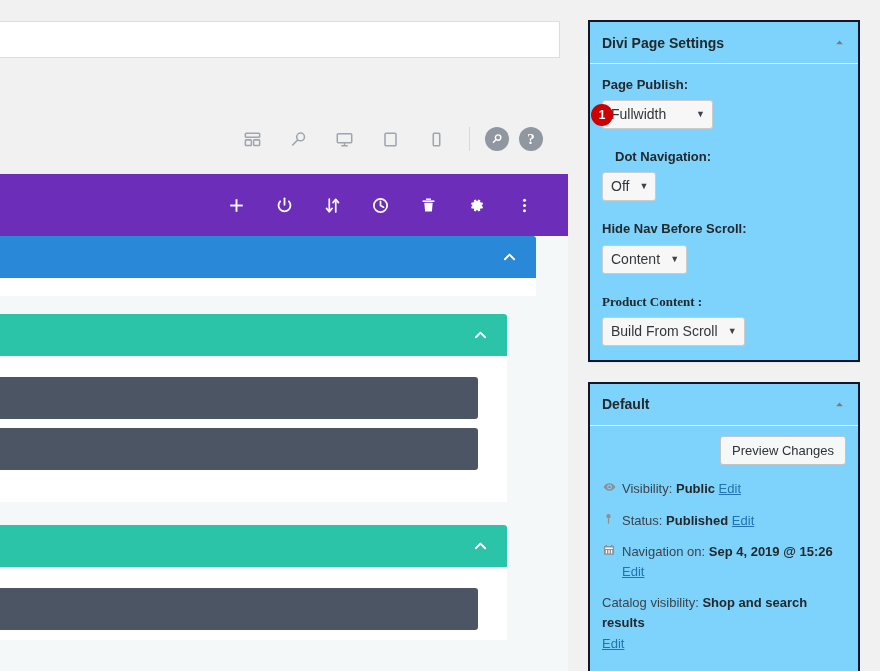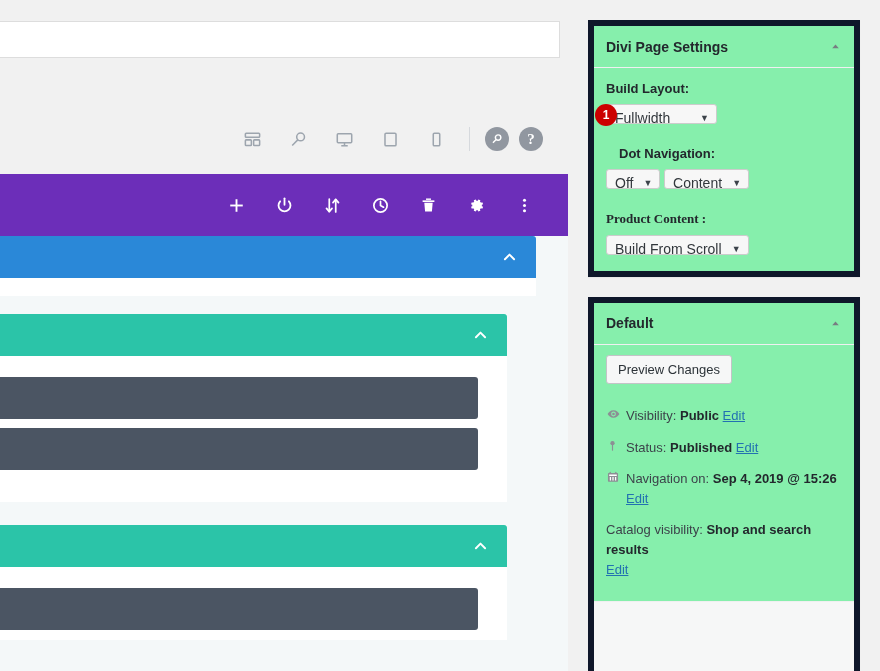--- a/index.html
+++ b/index.html
@@ -180,22 +180,22 @@
     left: 588px;
     top: 0;
     width: 292px;
     height: 671px;
     background: #f1f1f1;
     box-sizing: border-box;
     padding: 20px 20px 0 0;
   }
 
   .postbox {
-    background: #86efac;
-    border: 6px solid #0f172a;
+    background: #7dd3fc;
+    border: 2px solid #0f172a;
     box-shadow: 0 1px 1px rgba(0,0,0,.04);
     margin-bottom: 20px;
   }
   .postbox-header {
     position: relative;
     height: 41px;
     border-bottom: 1px solid #f0f0f1;
     display: flex;
     align-items: center;
     padding: 0 12px;
@@ -230,21 +230,21 @@
     line-height: 1.4;
   }
   .field-label:first-child { margin-top: 0; }
 
   .wp-select {
     position: relative;
     display: inline-block;
     border: 1px solid #ccc;
     background: #f7f7f7;
     border-radius: 3px;
-    height: 20px;
+    height: 29px;
     line-height: 26px;
     padding: 0 26px 0 8px;
     font-size: 14px;
     color: #32373c;
     box-sizing: border-box;
     white-space: nowrap;
     min-width: 48px;
   }
   .wp-select .arrow {
     position: absolute;
@@ -274,21 +274,22 @@
     z-index: 5;
   }
   .select-wrap { position: relative; display: inline-block; }
 
   
   .submitbox-major {
     padding: 10px 12px 12px 12px;
   }
   .preview-row {
     display: flex;
-    margin-bottom: 22px;
+    justify-content: flex-end;
+    margin-bottom: 14px;
   }
   .btn-secondary {
     background: #f6f7f7;
     border: 1px solid #c3c4c7;
     border-radius: 3px;
     color: #2c3338;
     font-size: 13px;
     padding: 6px 11px;
     line-height: 1.2;
     cursor: pointer;
@@ -489,35 +490,36 @@
       <div class="postbox-header">
         <span class="postbox-title">Divi Page Settings</span>
         <span class="toggle-indicator">
           <svg width="11" height="11" viewBox="0 0 20 20" fill="currentColor">
             <polygon points="10,6.2 16,13.4 4,13.4"></polygon>
           </svg>
         </span>
       </div>
       <div class="postbox-inside">
 
-        <div class="field-label">Build Layout:</div>
+        <div class="field-label">Page Publish:</div>
         <div class="select-wrap">
           <span class="badge-red">1</span>
           <div class="wp-select w-wide">
             <span>Fullwidth</span>
             <span class="arrow">▼</span>
           </div>
         </div>
 
         <div class="field-label" style="margin-top:19px;padding-left:13px;">Dot Navigation:</div>
         <div class="wp-select">
           <span>Off</span>
           <span class="arrow">▼</span>
         </div>
 
+        <div class="field-label" style="margin-top:19px;">Hide Nav Before Scroll:</div>
         <div class="wp-select">
           <span>Content</span>
           <span class="arrow">▼</span>
         </div>
 
         <div class="field-label" style="margin-top:19px;font-family:Liberation Serif, serif;">Product Content :</div>
         <div class="wp-select">
           <span>Build From Scroll</span>
           <span class="arrow">▼</span>
         </div>

